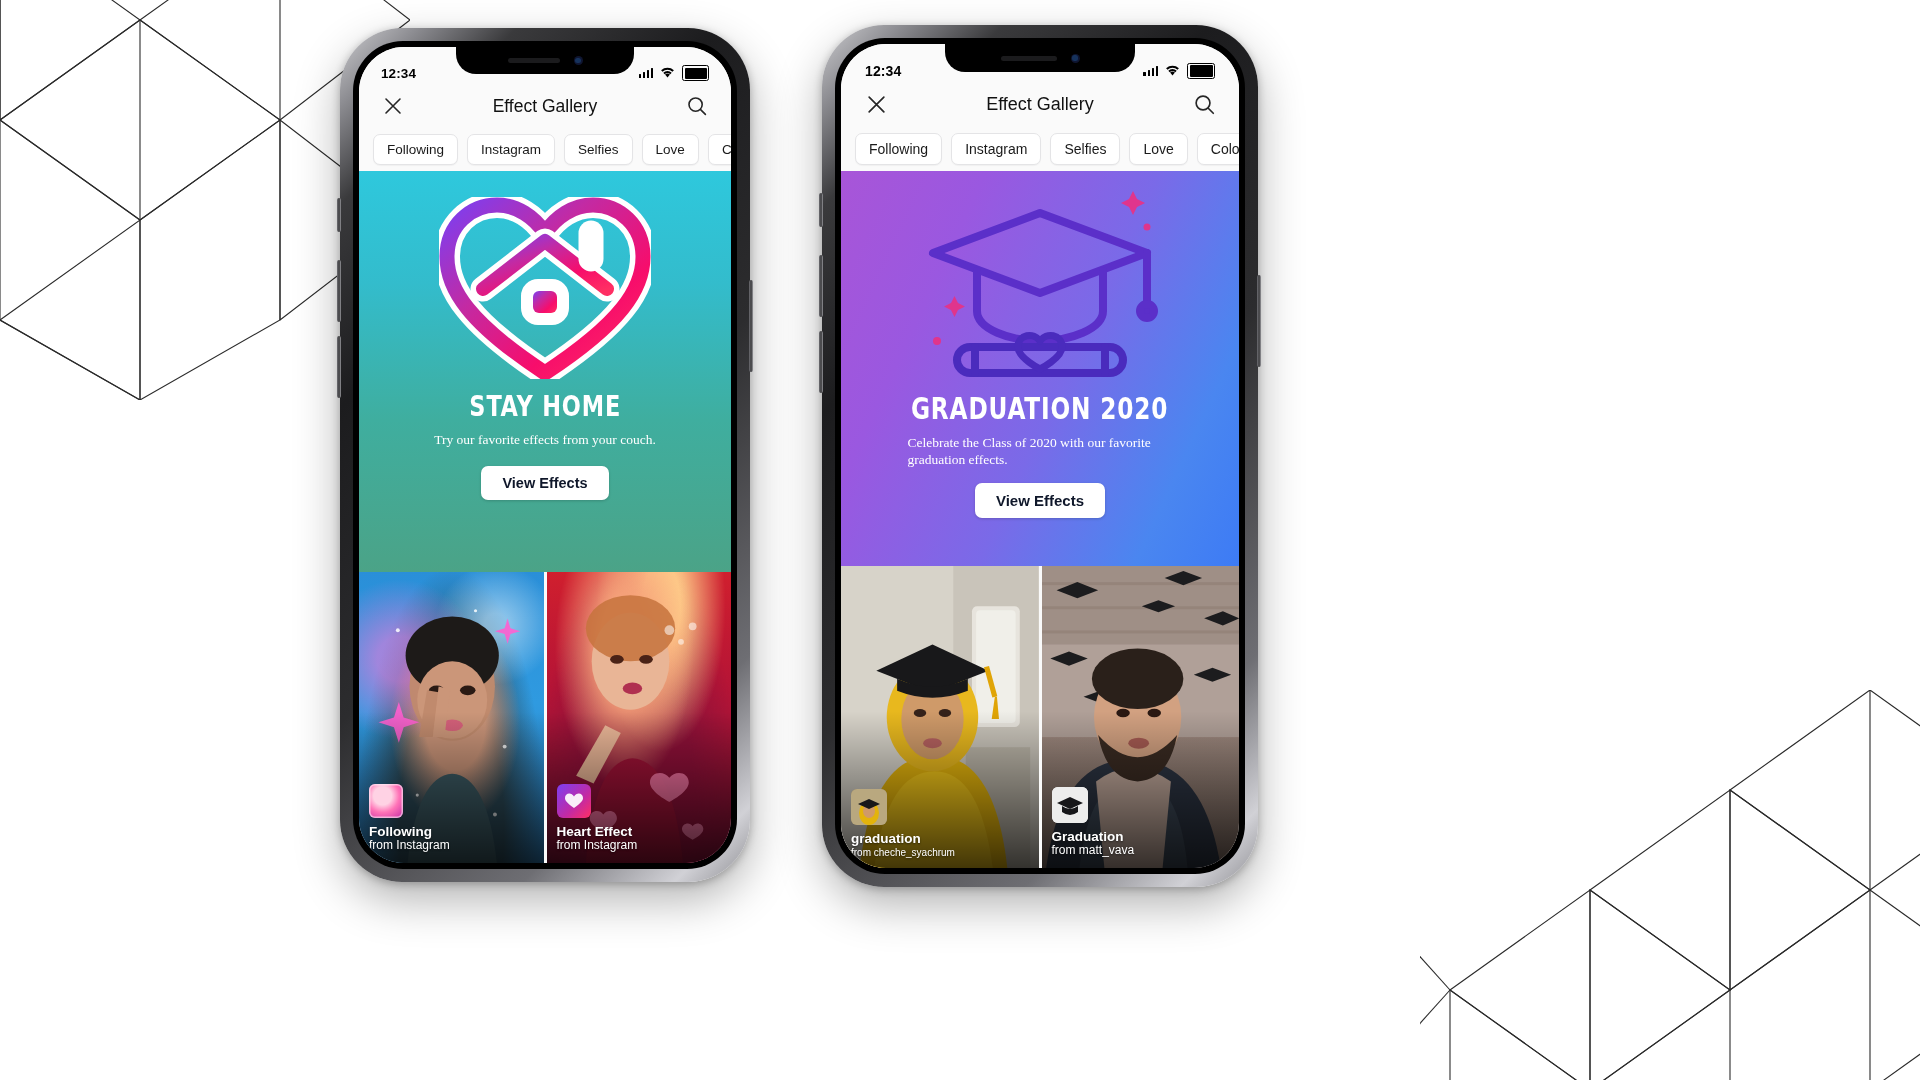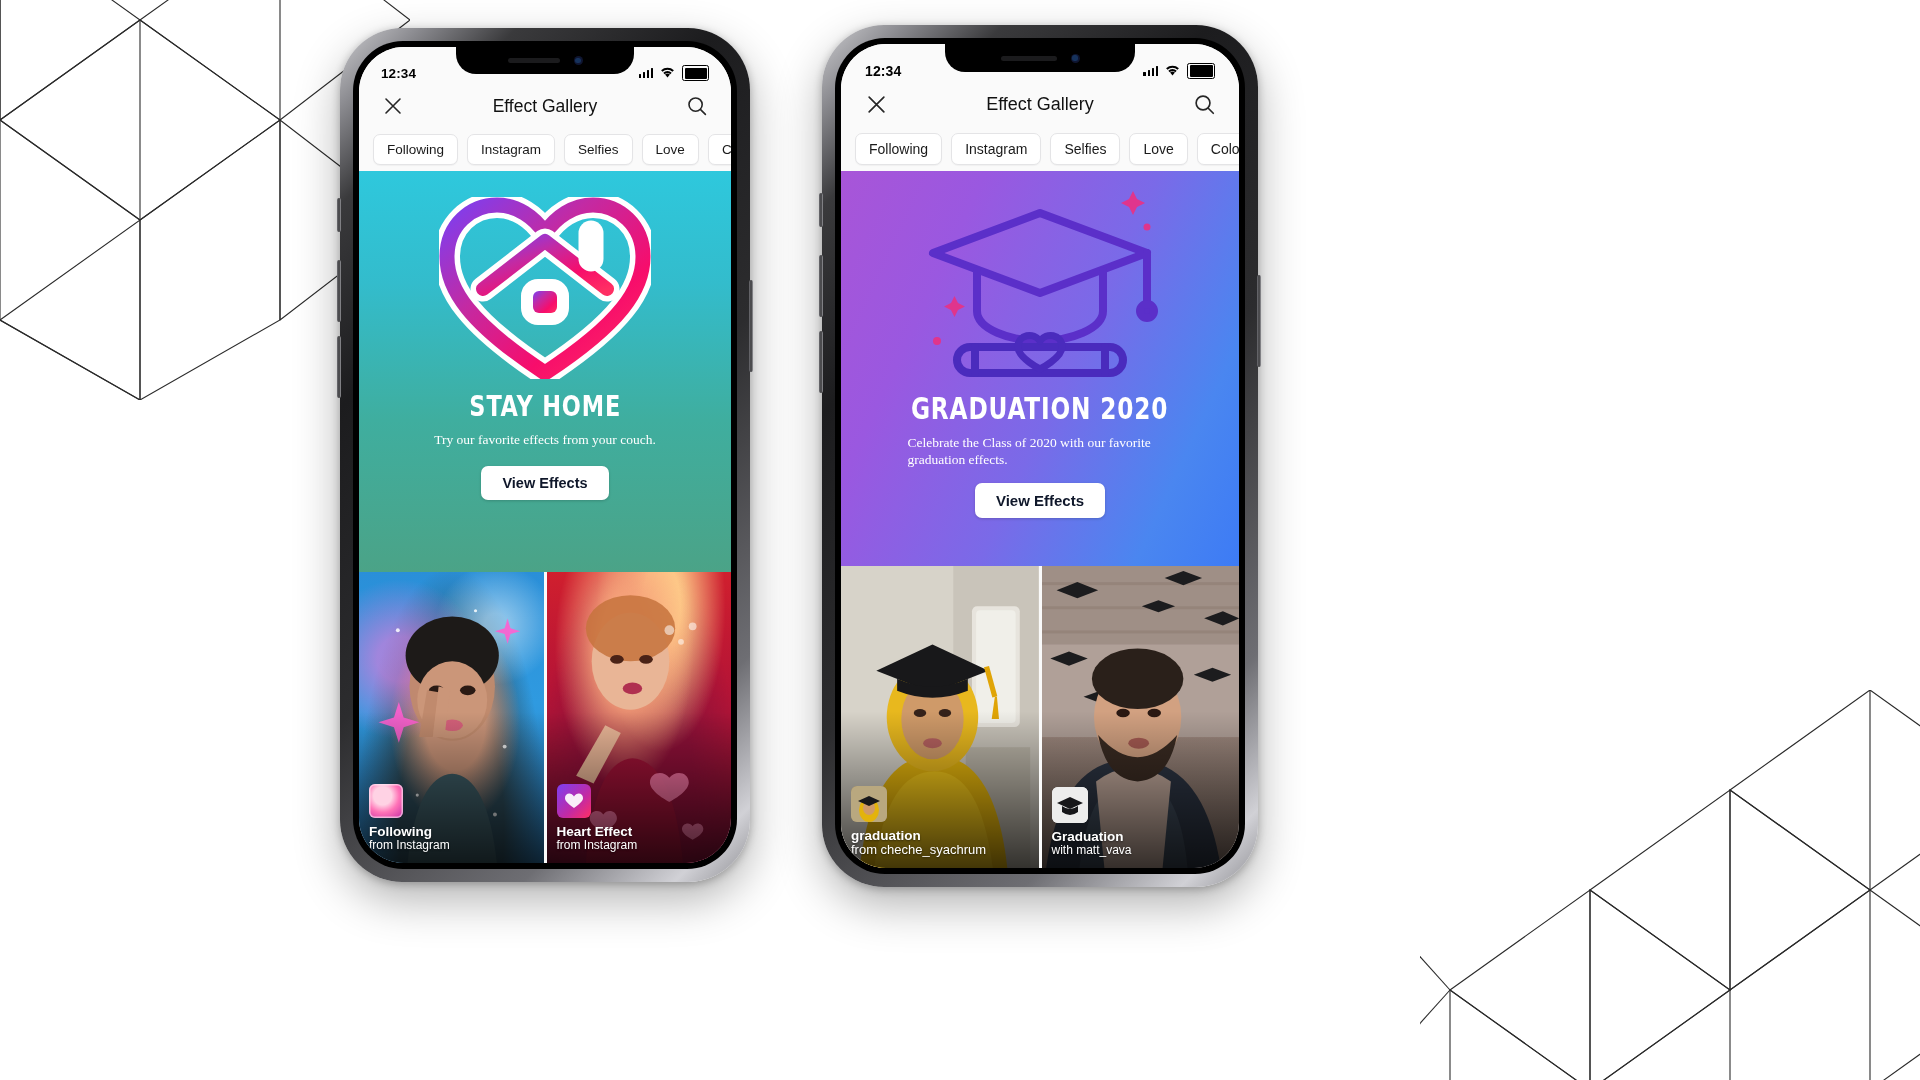--- a/index.html
+++ b/index.html
@@ -455,21 +455,21 @@
           <div class="cell-meta" style="padding:0 10px 10px 10px;">
             <div class="cell-thumb" style="width:36px;height:36px;margin-bottom:6px;background:#8a7a5a;position:relative;overflow:hidden;">
               <svg width="36" height="36" viewBox="0 0 36 36">
                 <rect width="36" height="36" fill="#b9a87f"></rect>
                 <ellipse cx="18" cy="24" rx="10" ry="12" fill="#e3b30c"></ellipse>
                 <ellipse cx="18" cy="22" rx="6" ry="7" fill="#cf9a69"></ellipse>
                 <path d="M7 15 L18 10 L29 15 L18 20 Z" fill="#18181a"></path>
               </svg>
             </div>
             <span class="cell-name" style="font-size:13.5px;">graduation</span>
-            <span class="cell-from" style="font-size:13px;">from cheche_syachrum</span>
+            <span class="cell-from" style="font-size:10px;">from cheche_syachrum</span>
           </div>
         </div>
 
         <div class="cell">
           <div class="cell-media" style="background:linear-gradient(180deg,#b9aaa0 0%,#a59086 40%,#7d6a60 100%);">
             <svg width="100%" height="100%" viewBox="0 0 190 300" preserveAspectRatio="none" style="position:absolute;inset:0;">
               <rect x="0" y="0" width="190" height="170" fill="#b0a098"></rect>
               <rect x="0" y="0" width="190" height="78" fill="#9f8f86"></rect>
               <g fill="#8c7a70" opacity=".5">
                 <rect x="0" y="16" width="190" height="3"></rect>
@@ -501,20 +501,20 @@
           <div class="cell-scrim"></div>
           <div class="cell-meta" style="padding:0 10px 10px 10px;">
             <div class="cell-thumb" style="width:36px;height:36px;margin-bottom:6px;background:#f2f2f2;position:relative;overflow:hidden;">
               <svg width="36" height="36" viewBox="0 0 36 36">
                 <rect width="36" height="36" fill="#ededed"></rect>
                 <path d="M5 16 L18 10 L31 16 L18 22 Z" fill="#17171a"></path>
                 <path d="M10 19 q8 6 16 0 l0 6 q-8 6 -16 0 Z" fill="#17171a"></path>
               </svg>
             </div>
             <span class="cell-name" style="font-size:13.5px;">Graduation</span>
-            <span class="cell-from" style="font-size:12px;">with matt_vava</span>
+            <span class="cell-from" style="font-size:12px;">from matt_vava</span>
           </div>
         </div>
 
       </div>
     </div>
   </div>
 </div>
 
 </body></html>

